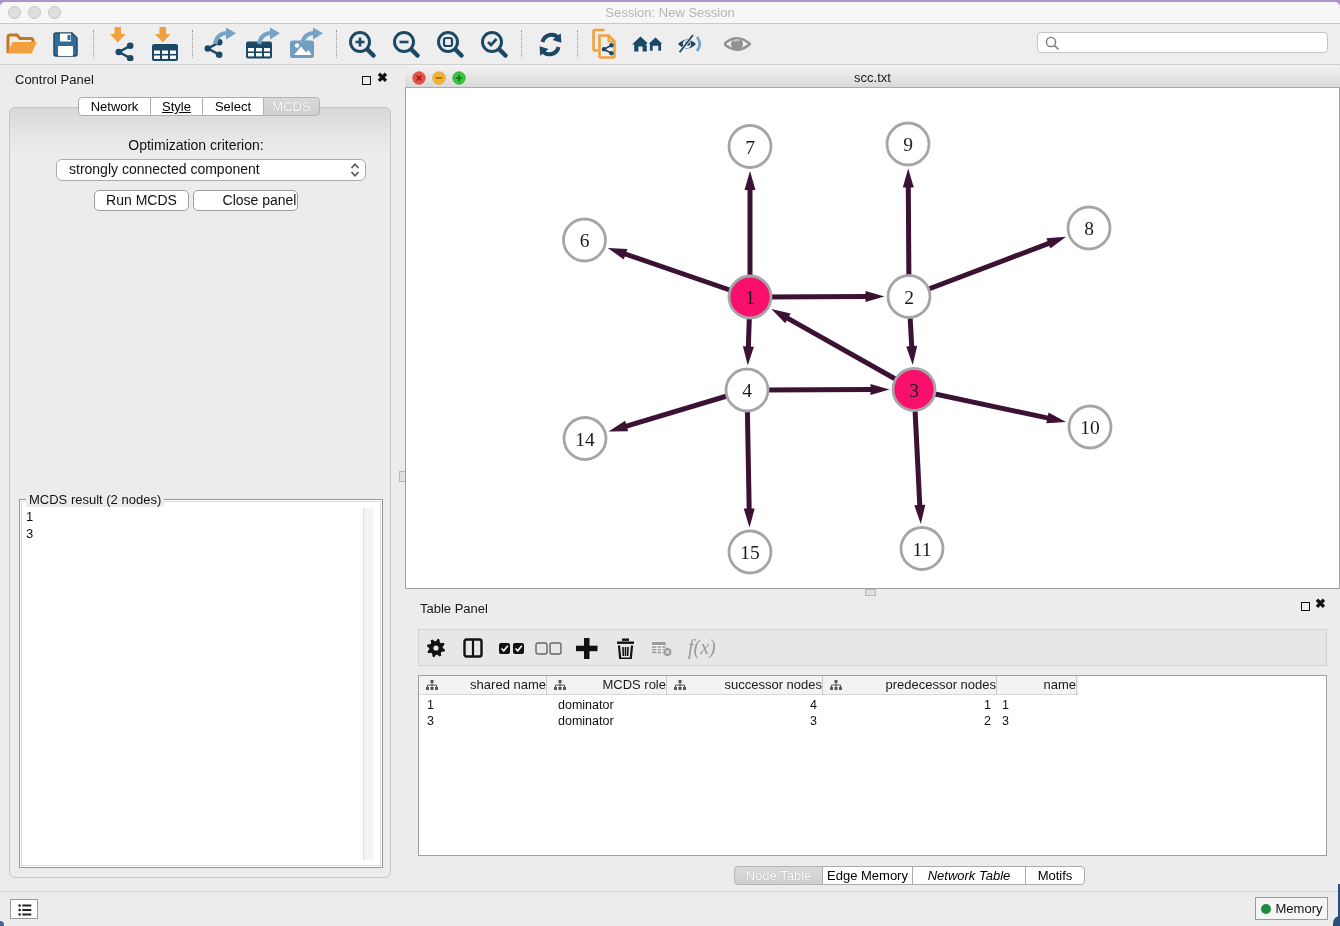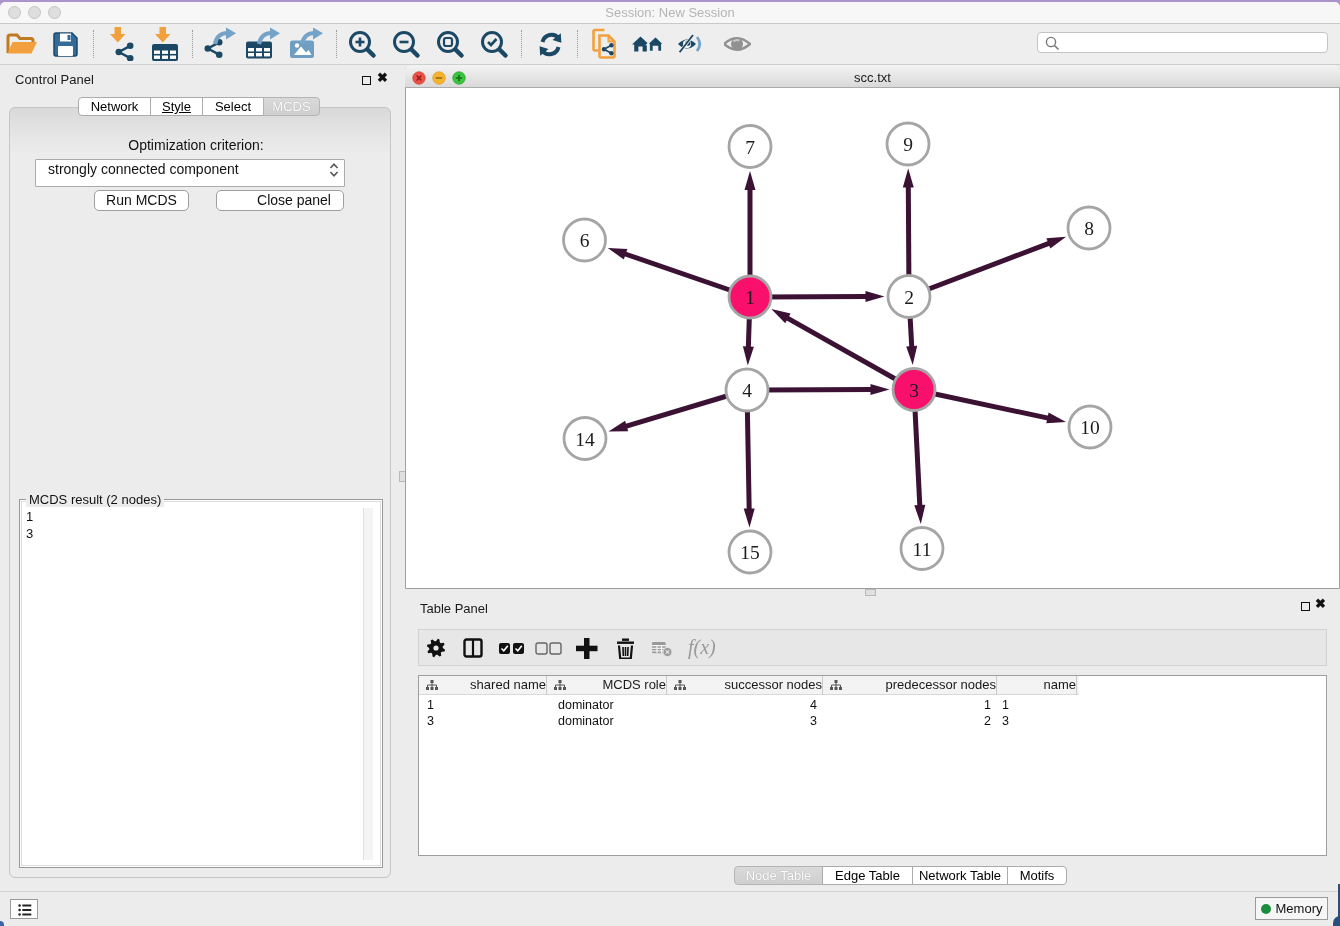--- a/index.html
+++ b/index.html
@@ -19,21 +19,21 @@
 #cp-title{left:15px;top:72px;font-size:13px;color:#1a1a1a;}
 .winbtn-sq{width:9px;height:9px;border:1.5px solid #111;top:76px;}
 .winbtn-x{font-size:13px;font-weight:bold;color:#111;top:70px;}
 #tabpane{left:9px;top:107px;width:382px;height:771px;border:1px solid #c6c6c6;border-radius:6px;background:linear-gradient(#d8d8d8 0%,#e4e4e4 3%,#ececec 6%,#ececec 100%);}
 #tabrow{left:79px;top:97px;height:20px;display:flex;}
 .tab{height:19px;border:1px solid #ababab;background:#fff;font-size:13px;color:#000;text-align:center;line-height:18px;margin-left:-1px;}
 .tab.first{border-radius:4px 0 0 4px;}
 .tab.last{border-radius:0 4px 4px 0;}
 .tab.sel{background:linear-gradient(#dadada,#cfcfcf);color:#fdfdfd;text-shadow:0 0 1px #9a9a9a;border-color:#b4b4b4;}
 #optlabel{left:0;top:137px;width:392px;text-align:center;font-size:14px;color:#111;}
-#dropdown{left:35px;top:159px;width:310px;height:28px;background:#fff;border:1px solid #ababab;border-radius:1px;font-size:14px;color:#111;line-height:18px;padding-left:12px;}
+#dropdown{left:56px;top:159px;width:310px;height:22px;background:#fff;border:1px solid #ababab;border-radius:6px;font-size:14px;color:#111;line-height:18px;padding-left:12px;}
 .btn{height:21px;background:#fff;border:1px solid #9f9f9f;border-radius:5px;font-size:14px;color:#111;text-align:center;line-height:19px;top:190px;}
 #whitepane{left:10px;top:491px;width:380px;height:386px;}
 #fieldset{left:19px;top:499px;width:364px;height:369px;border:1px solid #999;background:#fff;}
 #fieldlegend{left:26px;top:492px;background:#ececec;padding:0 3px;font-size:13px;color:#111;}
 #resultinner{left:21px;top:501px;width:360px;height:365px;background:#fff;border:1px solid #ddd;font-size:13px;color:#111;line-height:17px;padding:6px 0 0 4px;}
 #resscroll{left:363px;top:508px;width:10px;height:352px;background:#f4f4f4;border-left:1px solid #e0e0e0;}
 
 
 #vsplit-handle{left:399px;top:471px;width:7px;height:11px;background:#e0e0e0;border:1px solid #b9b9b9;}
 #hsplit-handle{left:865px;top:589px;width:11px;height:7px;background:#e0e0e0;border:1px solid #b9b9b9;}
@@ -209,21 +209,21 @@
  <div class="tab" style="width:53px;text-decoration:underline;">Style</div>
  <div class="tab" style="width:62px;">Select</div>
  <div class="tab last sel" style="width:57px;">MCDS</div>
 </div>
 <div class="abs" id="optlabel">Optimization criterion:</div>
 <div class="abs" id="dropdown">strongly connected component<svg width="10" height="14" style="position:absolute;right:5px;top:3px;" viewBox="0 0 10 14">
       <path d="M1.5 5 L5 1.2 L8.5 5" fill="none" stroke="#555" stroke-width="1.6"></path>
       <path d="M1.5 9 L5 12.8 L8.5 9" fill="none" stroke="#555" stroke-width="1.6"></path>
     </svg></div>
 <div class="abs btn" style="left:94px;width:95px;">Run MCDS</div>
-<div class="abs btn" style="left:216px;width:128px;padding-left:28px;">Close panel</div>
+<div class="abs btn" style="left:193px;width:105px;padding-left:28px;">Close panel</div>
 <div class="abs" id="whitepane"></div>
 <div class="abs" id="fieldset"></div>
 <div class="abs" id="resultinner">1<br>3</div>
 <div class="abs" id="resscroll"></div>
 <div class="abs" id="fieldlegend">MCDS result (2 nodes)</div>
 <div class="abs" id="vsplit-handle"></div>
 <div class="abs" id="hsplit-handle"></div>
 
 <div class="abs" id="netwin"></div>
 <div class="abs" id="nettitle"></div>
@@ -387,22 +387,22 @@
 <div class="abs td" style="left:667px;top:698px;width:150px;text-align:right;">4</div>
 <div class="abs td" style="left:823px;top:698px;width:168px;text-align:right;">1</div>
 <div class="abs td" style="left:1002px;top:698px;">1</div>
 <div class="abs td" style="left:427px;top:714px;">3</div>
 <div class="abs td" style="left:558px;top:714px;">dominator</div>
 <div class="abs td" style="left:667px;top:714px;width:150px;text-align:right;">3</div>
 <div class="abs td" style="left:823px;top:714px;width:168px;text-align:right;">2</div>
 <div class="abs td" style="left:1002px;top:714px;">3</div>
 <div class="abs" id="tabrow2">
  <div class="tab first sel" style="width:89px;">Node Table</div>
- <div class="tab" style="width:91px;">Edge Table</div>
- <div class="tab" style="width:96px;">Network Table</div>
+ <div class="tab" style="width:91px;">Edge Memory</div>
+ <div class="tab" style="width:114px;font-style:italic;">Network Table</div>
  <div class="tab last" style="width:60px;">Motifs</div>
 </div>
 
 <div class="abs" id="statusbar"></div>
 <div class="abs" id="listbtn"><svg width="26" height="18" viewBox="0 0 24 20" style="margin-left:1px;">
       <g fill="#222">
         <circle cx="6" cy="6" r="1.4"></circle>
         <circle cx="6" cy="11" r="1.4"></circle>
         <circle cx="6" cy="16" r="1.4"></circle>
         <rect x="9" y="5" width="10" height="2.2"></rect>

